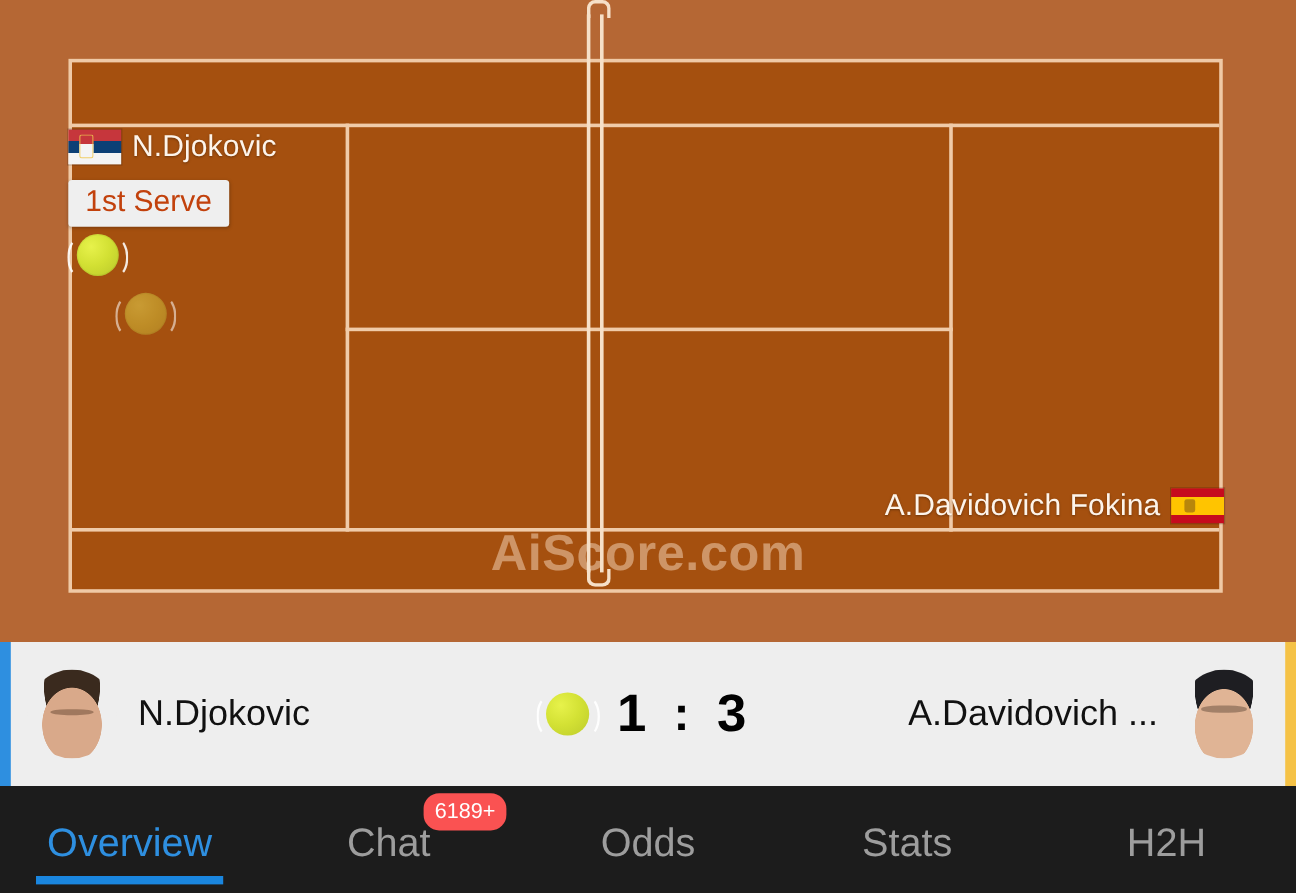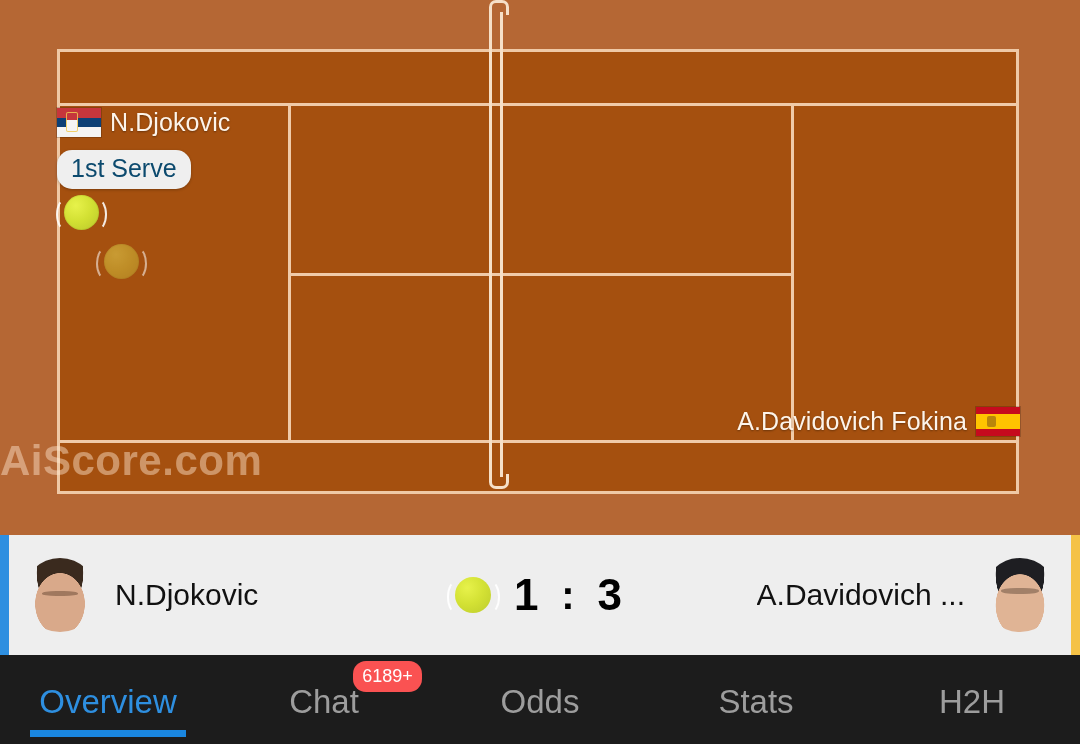--- a/index.html
+++ b/index.html
@@ -47,21 +47,21 @@
     content: ""; position: absolute; left: -3px;
     width: 14px; height: 12px;
     border: 3px solid #f6e0c8;
   }
   .net::before { top: -12px; border-bottom: none; border-radius: 7px 7px 0 0; }
   .net::after  { bottom: -12px; border-top: none; border-radius: 0 0 7px 7px; }
 
   
   .watermark {
     position: absolute; left: 0; top: 437px; width: 1080px;
-    z-index: 4;
+    text-align: center; z-index: 4;
     font-size: 42px; font-weight: bold; letter-spacing: .5px;
     color: rgba(255, 231, 206, .46);
   }
 
   
   .court-player {
     position: absolute; z-index: 8;
     display: flex; align-items: center; gap: 9px;
   }
   .cp-top { left: 57px; top: 108px; }
@@ -83,22 +83,22 @@
   }
   .flag-es { background: linear-gradient(#c60b1e 0 25%, #ffc400 25% 75%, #c60b1e 75% 100%); }
   .flag-es::after {
     content: ""; position: absolute; left: 11px; top: 9px;
     width: 9px; height: 11px; border-radius: 2px; background: #b8860b;
   }
 
   
   .serve-badge {
     position: absolute; left: 57px; top: 150px; z-index: 8;
-    background: #efefef; color: #0c4a6e;
-    font-size: 25px; padding: 4px 14px 6px; border-radius: 15px;
+    background: #efefef; color: #c2410c;
+    font-size: 25px; padding: 4px 14px 6px; border-radius: 3px;
     box-shadow: 0 1px 3px rgba(0,0,0,.25);
   }
 
   
   .ball {
     position: absolute; border-radius: 50%; z-index: 7;
     background: radial-gradient(circle at 34% 30%, #e7f24b 0%, #d2e033 48%, #b9c72a 100%);
     box-shadow: inset 0 0 0 1px rgba(0,0,0,.06);
   }
   .ball::before, .ball::after {

